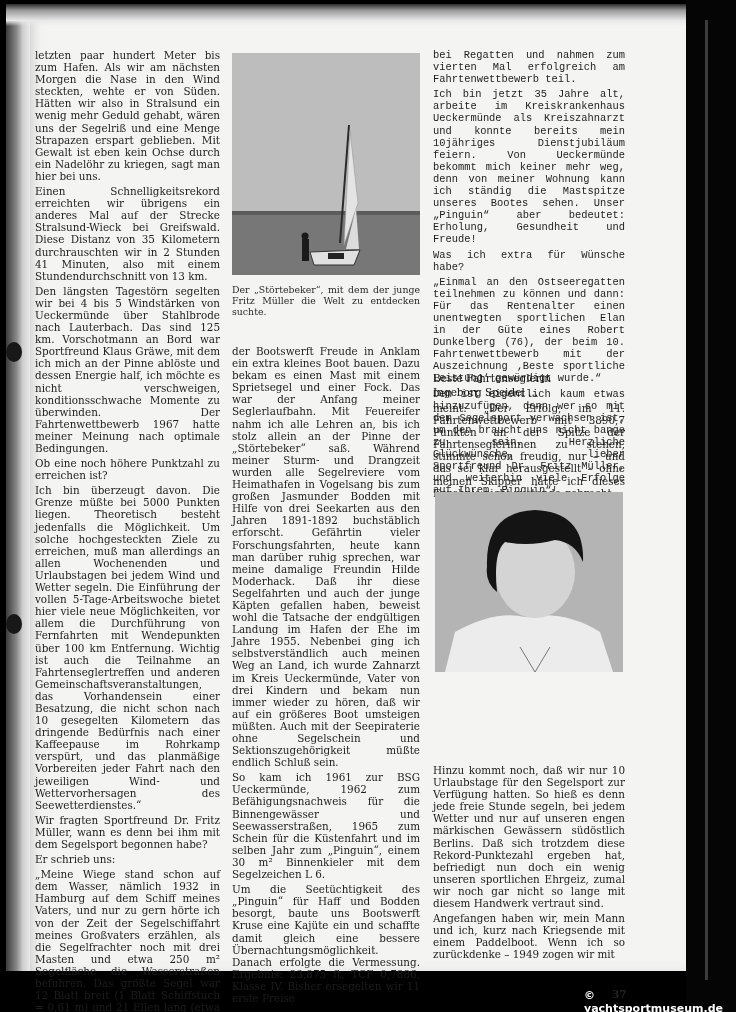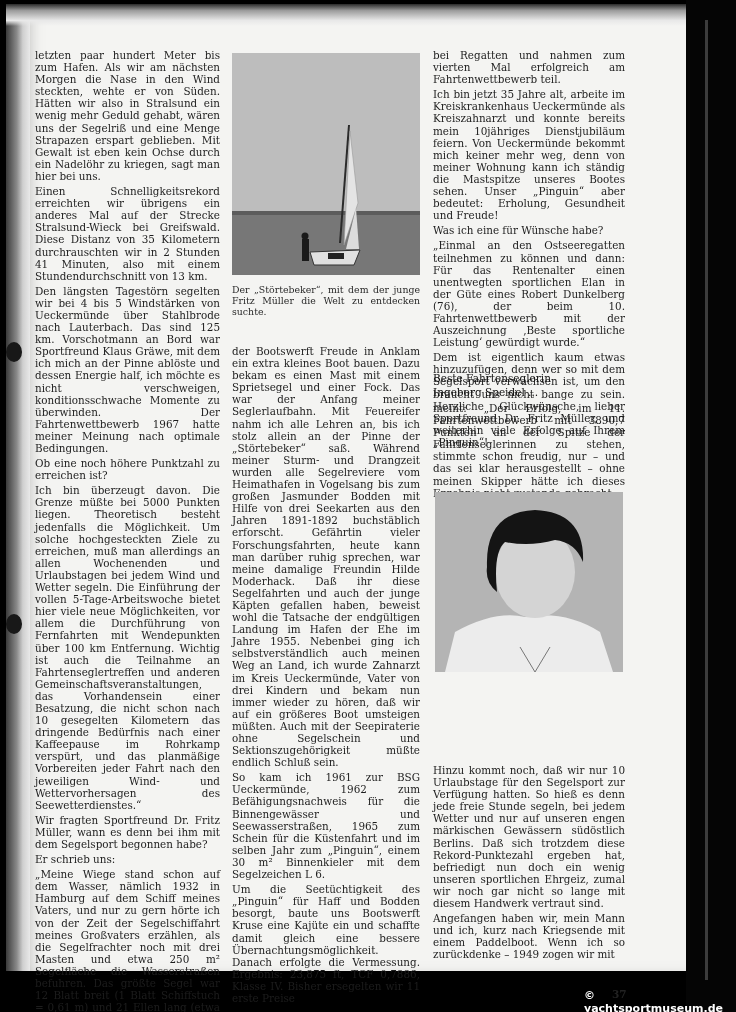--- a/index.html
+++ b/index.html
@@ -25,21 +25,21 @@
   .edge-dark {
     position:absolute; left:686px; top:0; width:50px; height:1012px; background:#050505;
   }
   .edge-line {
     position:absolute; left:705px; top:20px; width:3px; height:960px; background:#3c3c3c;
   }
   .col { position:absolute; font-size:10.4px; line-height:12.1px; color:#1d1d1d; text-align:justify; }
   .col p { margin:0 0 3px 0; hyphens:auto; }
   .col1 { left:35px; top:49px; width:185px; }
   .col2 { left:232px; top:345px; width:188px; }
-  .col3 { left:433px; top:49px; width:192px; }
+  .col3 { left:433px; top:49px; width:192px;font-family:Liberation Mono, monospace; }
   .col3b { left:433px; top:730px; width:192px;margin-top:34px; }
   .photo {
     position:absolute; overflow:hidden; background:#b9b9b9;
   }
   .boat-photo { left:232px; top:53px; width:188px; height:222px; background:linear-gradient(#c2c2c2 0%,#b5b5b5 70%,#9a9a9a 70%,#6e6e6e 100%); }
   .portrait-photo { left:435px; top:492px; width:188px; height:180px; background:radial-gradient(circle at 60% 40%,#c9c9c9 0%,#a8a8a8 100%); }
   .caption { position:absolute; left:232px; top:284px; width:188px; font-size:9.4px; line-height:11px; color:#2a2a2a; text-align:justify; }
   .heading { position:absolute; left:433px; top:372px; width:192px; font-weight:normal; font-size:10.5px; line-height:13.5px; color:#111; }
   .col-sub { position:absolute; left:433px; top:402px; width:192px; font-size:10.4px; line-height:12.1px; color:#1d1d1d; text-align:justify; }
   .page-number { position:absolute; left:612px; top:988px; font-size:10.5px; font-weight:bold; color:#222; }
@@ -90,21 +90,21 @@
 
 <div class="col col2">
   <p>der Bootswerft Freude in Anklam ein extra kleines Boot bauen. Dazu bekam es einen Mast mit einem Sprietsegel und einer Fock. Das war der Anfang meiner Seglerlaufbahn. Mit Feuereifer nahm ich alle Lehren an, bis ich stolz allein an der Pinne der „Störtebeker“ saß. Während meiner Sturm- und Drangzeit wurden alle Segelreviere vom Heimathafen in Vogelsang bis zum großen Jasmunder Bodden mit Hilfe von drei Seekarten aus den Jahren 1891-1892 buchstäblich erforscht. Gefährtin vieler Forschungsfahrten, heute kann man darüber ruhig sprechen, war meine damalige Freundin Hilde Moderhack. Daß ihr diese Segelfahrten und auch der junge Käpten gefallen haben, beweist wohl die Tatsache der endgültigen Landung im Hafen der Ehe im Jahre 1955. Nebenbei ging ich selbstverständlich auch meinen Weg an Land, ich wurde Zahnarzt im Kreis Ueckermünde, Vater von drei Kindern und bekam nun immer wieder zu hören, daß wir auf ein größeres Boot umsteigen müßten. Auch mit der Seepiraterie ohne Segelschein und Sektionszugehörigkeit müßte endlich Schluß sein.</p>
   <p>So kam ich 1961 zur BSG Ueckermünde, 1962 zum Befähigungsnachweis für die Binnengewässer und Seewasserstraßen, 1965 zum Schein für die Küstenfahrt und im selben Jahr zum „Pinguin“, einem 30 m² Binnenkieler mit dem Segelzeichen L 6.</p>
   <p>Um die Seetüchtigkeit des „Pinguin“ für Haff und Bodden besorgt, baute uns Bootswerft Kruse eine Kajüte ein und schaffte damit gleich eine bessere Übernachtungsmöglichkeit. Danach erfolgte die Vermessung. Ergebnis: 23,875 ft, TCF 0,7886, Klasse IV. Bisher ersegelten wir 11 erste Preise</p>
 </div>
 
 <div class="col col3">
   <p>bei Regatten und nahmen zum vierten Mal erfolgreich am Fahrtenwettbewerb teil.</p>
   <p>Ich bin jetzt 35 Jahre alt, arbeite im Kreiskrankenhaus Ueckermünde als Kreiszahnarzt und konnte bereits mein 10jähriges Dienstjubiläum feiern. Von Ueckermünde bekommt mich keiner mehr weg, denn von meiner Wohnung kann ich ständig die Mastspitze unseres Bootes sehen. Unser „Pinguin“ aber bedeutet: Erholung, Gesundheit und Freude!</p>
-  <p>Was ich eine für Wünsche habe?</p>
+  <p>Was ich extra für Wünsche habe?</p>
   <p>„Einmal an den Ostseeregatten teilnehmen zu können und dann: Für das Rentenalter einen unentwegten sportlichen Elan in der Güte eines Robert Dunkelberg (76), der beim 10. Fahrtenwettbewerb mit der Auszeichnung ‚Beste sportliche Leistung‘ gewürdigt wurde.“</p>
   <p>Dem ist eigentlich kaum etwas hinzuzufügen, denn wer so mit dem Segelsport verwachsen ist, um den braucht uns nicht bange zu sein. Herzliche Glückwünsche, lieber Sportfreund Dr. Fritz Müller, und weiterhin viele Erfolge auf Ihrem „Pinguin“!</p>
 </div>
 
 <div class="heading">
   <div>Beste Fahrtenseglerin</div>
   <div>Ingeborg Speidel ...</div>
 </div>
 <div class="col-sub">meint: „Der Erfolg, im 11. Fahrtenwettbewerb mit 3890,7 Punkten an der Spitze der Fahrtenseglerinnen zu stehen, stimmte schon freudig, nur – und das sei klar herausgestellt – ohne meinen Skipper hätte ich dieses Ergebnis nicht zustande gebracht.</div>
 

